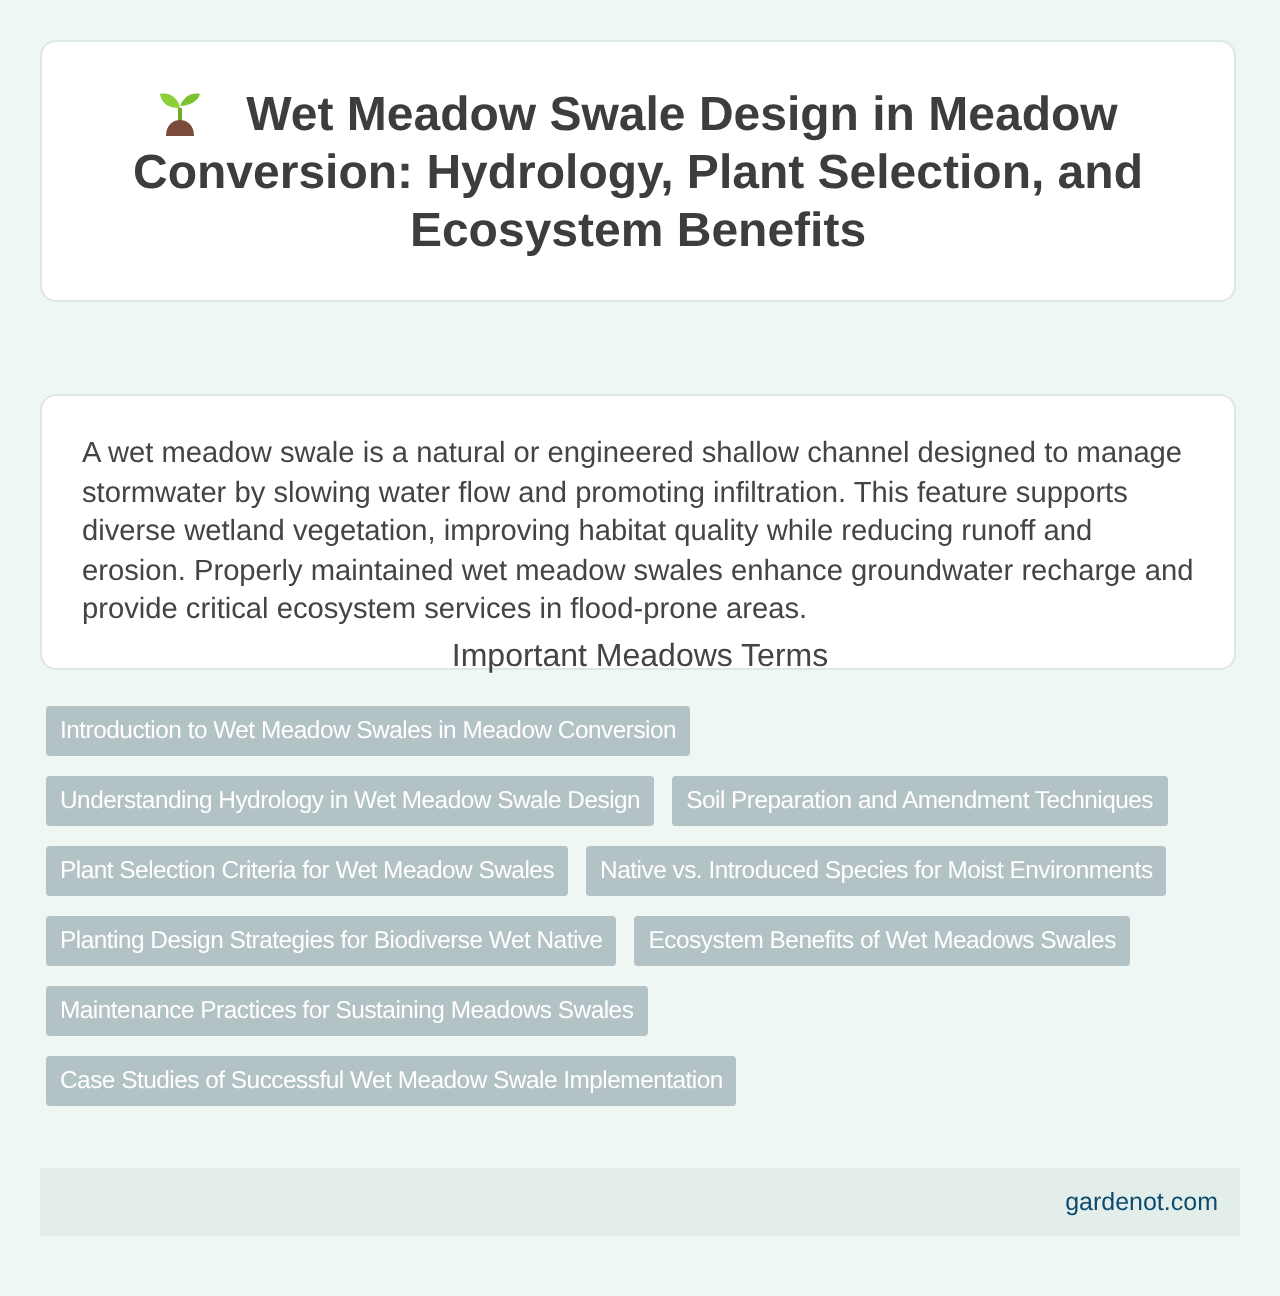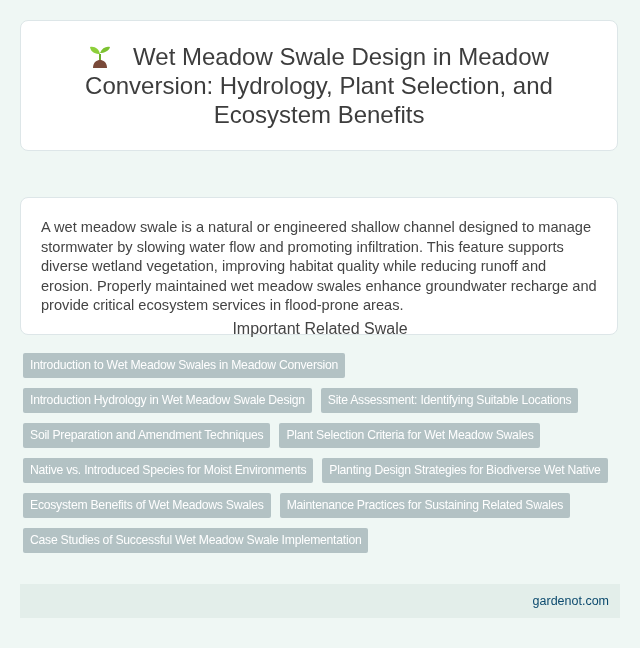--- a/index.html
+++ b/index.html
@@ -29,21 +29,21 @@
       height: 131px;
       display: flex;
       align-items: center;
       justify-content: center;
     }
     .title {
       margin: 0;
       width: 520px;
       text-align: center;
       font-size: 24px;
-      font-weight: normal;
+      font-weight: bold;
       line-height: 29px;
       color: #3d3d3d;
     }
     .title .icon {
       display: inline-block;
       width: 22px;
       height: 26px;
       vertical-align: -3px;
       margin-right: 22px;
     }
@@ -119,30 +119,29 @@
         <path d="M4 26 C 4 20, 8 18, 11 18 C 14 18, 18 20, 18 26 Z" fill="#7a4a3a"></path>
       </svg>
     </span><span>Wet Meadow Swale Design in Meadow Conversion: Hydrology, Plant Selection, and Ecosystem Benefits</span>
   </h1>
 </div>
 
 <div class="card desc-card">
   <p class="desc">A wet meadow swale is a natural or engineered shallow channel designed to manage stormwater by slowing water flow and promoting infiltration. This feature supports diverse wetland vegetation, improving habitat quality while reducing runoff and erosion. Properly maintained wet meadow swales enhance groundwater recharge and provide critical ecosystem services in flood-prone areas.</p>
 </div>
 
-<h2 class="terms-heading">Important Related Swale</h2>
+<h2 class="terms-heading">Important Meadows Terms</h2>
 
 <div class="terms">
   <span class="tag">Introduction to Wet Meadow Swales in Meadow Conversion</span>
-  <span class="tag">Introduction Hydrology in Wet Meadow Swale Design</span>
-  <span class="tag">Site Assessment: Identifying Suitable Locations</span>
+  <span class="tag">Understanding Hydrology in Wet Meadow Swale Design</span>
   <span class="tag">Soil Preparation and Amendment Techniques</span>
   <span class="tag">Plant Selection Criteria for Wet Meadow Swales</span>
   <span class="tag">Native vs. Introduced Species for Moist Environments</span>
   <span class="tag">Planting Design Strategies for Biodiverse Wet Native</span>
   <span class="tag">Ecosystem Benefits of Wet Meadows Swales</span>
-  <span class="tag">Maintenance Practices for Sustaining Related Swales</span>
+  <span class="tag">Maintenance Practices for Sustaining Meadows Swales</span>
   <span class="tag">Case Studies of Successful Wet Meadow Swale Implementation</span>
 </div>
 
 <div class="footer">
   <span>gardenot.com</span>
 </div>
 
 </body></html>

